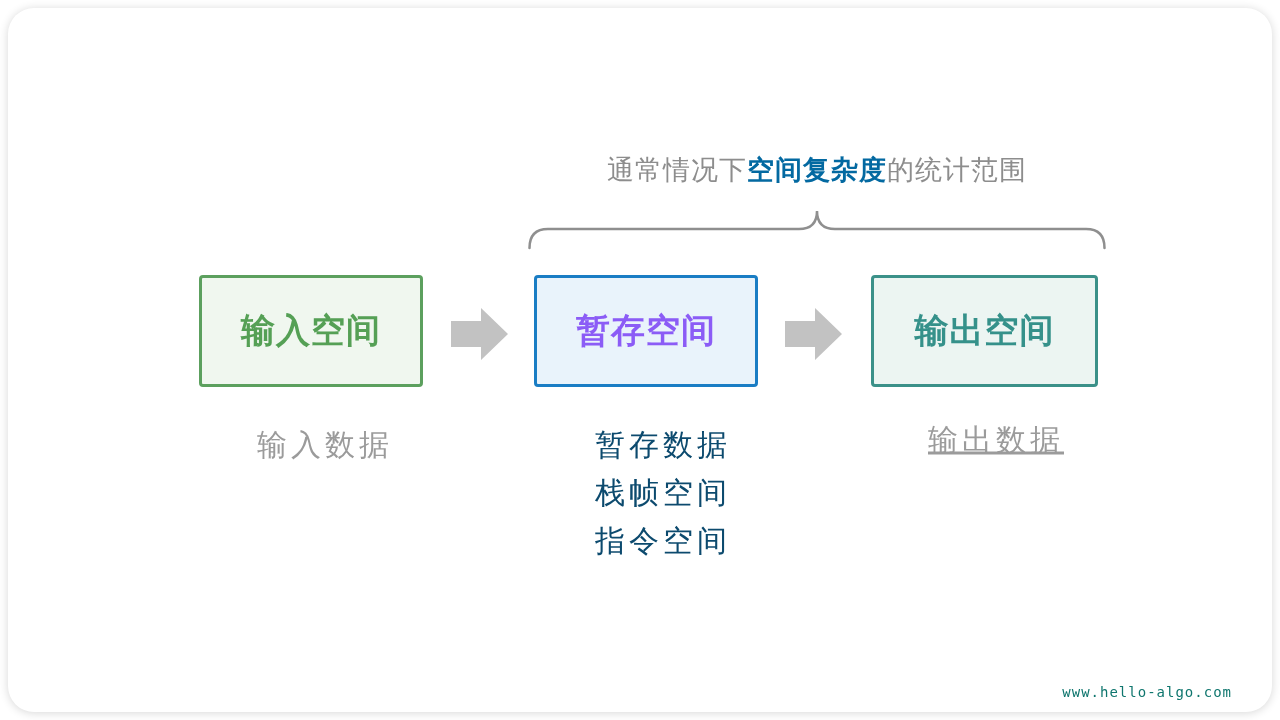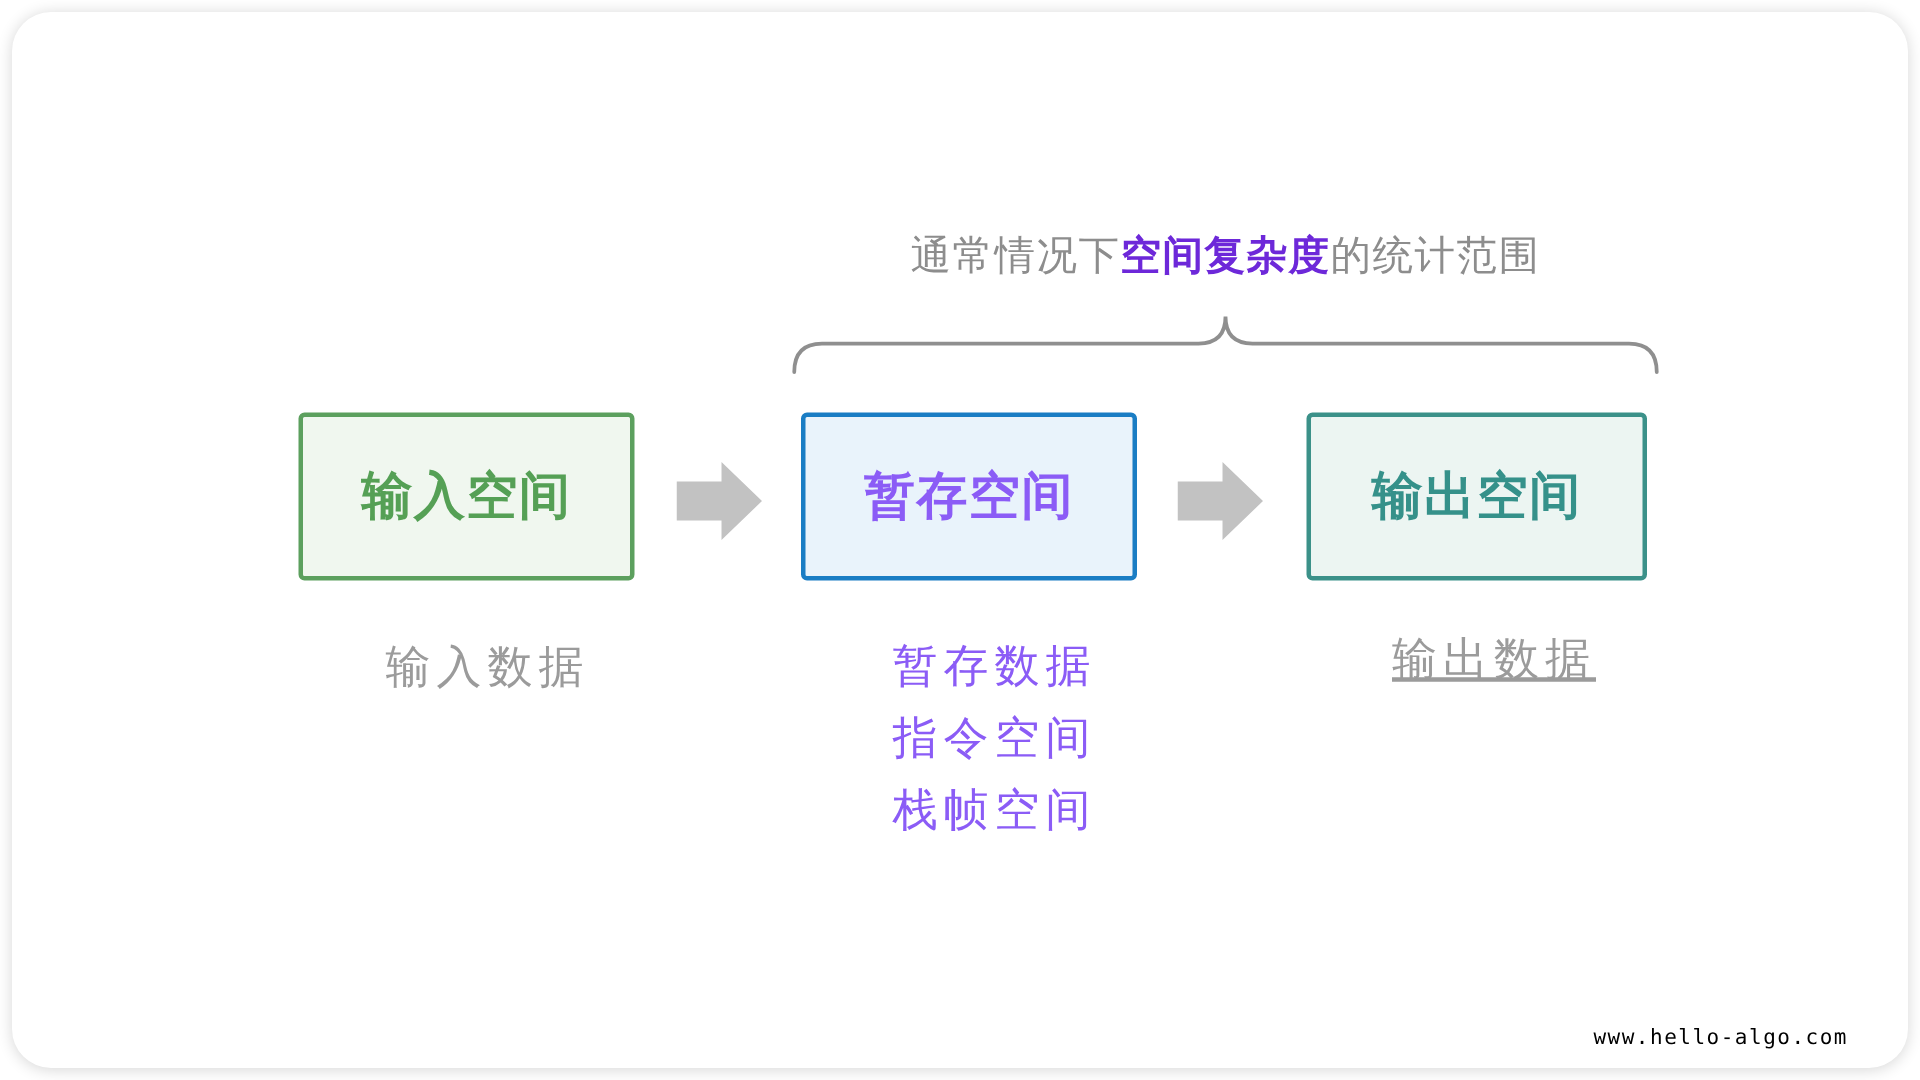--- a/index.html
+++ b/index.html
@@ -22,21 +22,21 @@
   .title {
     position: absolute;
     left: 509px; top: 146px; width: 600px;
     text-align: center;
     font-size: 27px;
     line-height: 32px;
     color: #8d8d8d;
     letter-spacing: 1px;
     white-space: nowrap;
   }
-  .title b { font-weight: 700; color: #6d28d9; }
+  .title b { font-weight: 700; color: #0369a1; }
 
   .brace { position: absolute; left: 520px; top: 200px; }
 
   .box {
     position: absolute;
     top: 267px; width: 224px; height: 112px;
     border-radius: 4px;
     display: flex; align-items: center; justify-content: center;
     border: 3px solid;
   }
@@ -68,32 +68,32 @@
   .note.output { left: 988px; top: 432px; text-decoration: underline; }
   .note-stack {
     position: absolute;
     left: 655px; top: 413px;
     transform: translateX(-50%);
     text-align: left;
   }
   .note-stack .line {
     font-size: 30px;
     letter-spacing: 4px;
-    color: #8b5cf6;
+    color: #0c4a6e;
     line-height: 48px;
     white-space: nowrap;
   }
 
   .watermark {
     position: absolute;
     right: 40px; top: 676px;
     font-family: "DejaVu Sans Mono", "Liberation Mono", monospace;
     font-size: 14px;
     letter-spacing: 1px;
-    color: #000000;
+    color: #0f766e;
   }
 </style>
 </head>
 <body>
 
 <div class="page">
   <div class="card">
 
     <div class="title"><span>通常情况下</span><b>空间复杂度</b><span>的统计范围</span></div>
 
@@ -118,21 +118,21 @@
     </svg>
 
     <div class="box output">
       <span class="box-label">输出空间</span>
     </div>
 
     <div class="note input">输入数据</div>
 
     <div class="note-stack">
       <div class="line">暂存数据</div>
+      <div class="line">栈帧空间</div>
       <div class="line">指令空间</div>
-      <div class="line">栈帧空间</div>
     </div>
 
     <div class="note output">输出数据</div>
 
     <div class="watermark">www.hello-algo.com</div>
   </div>
 </div>
 
 </body></html>

